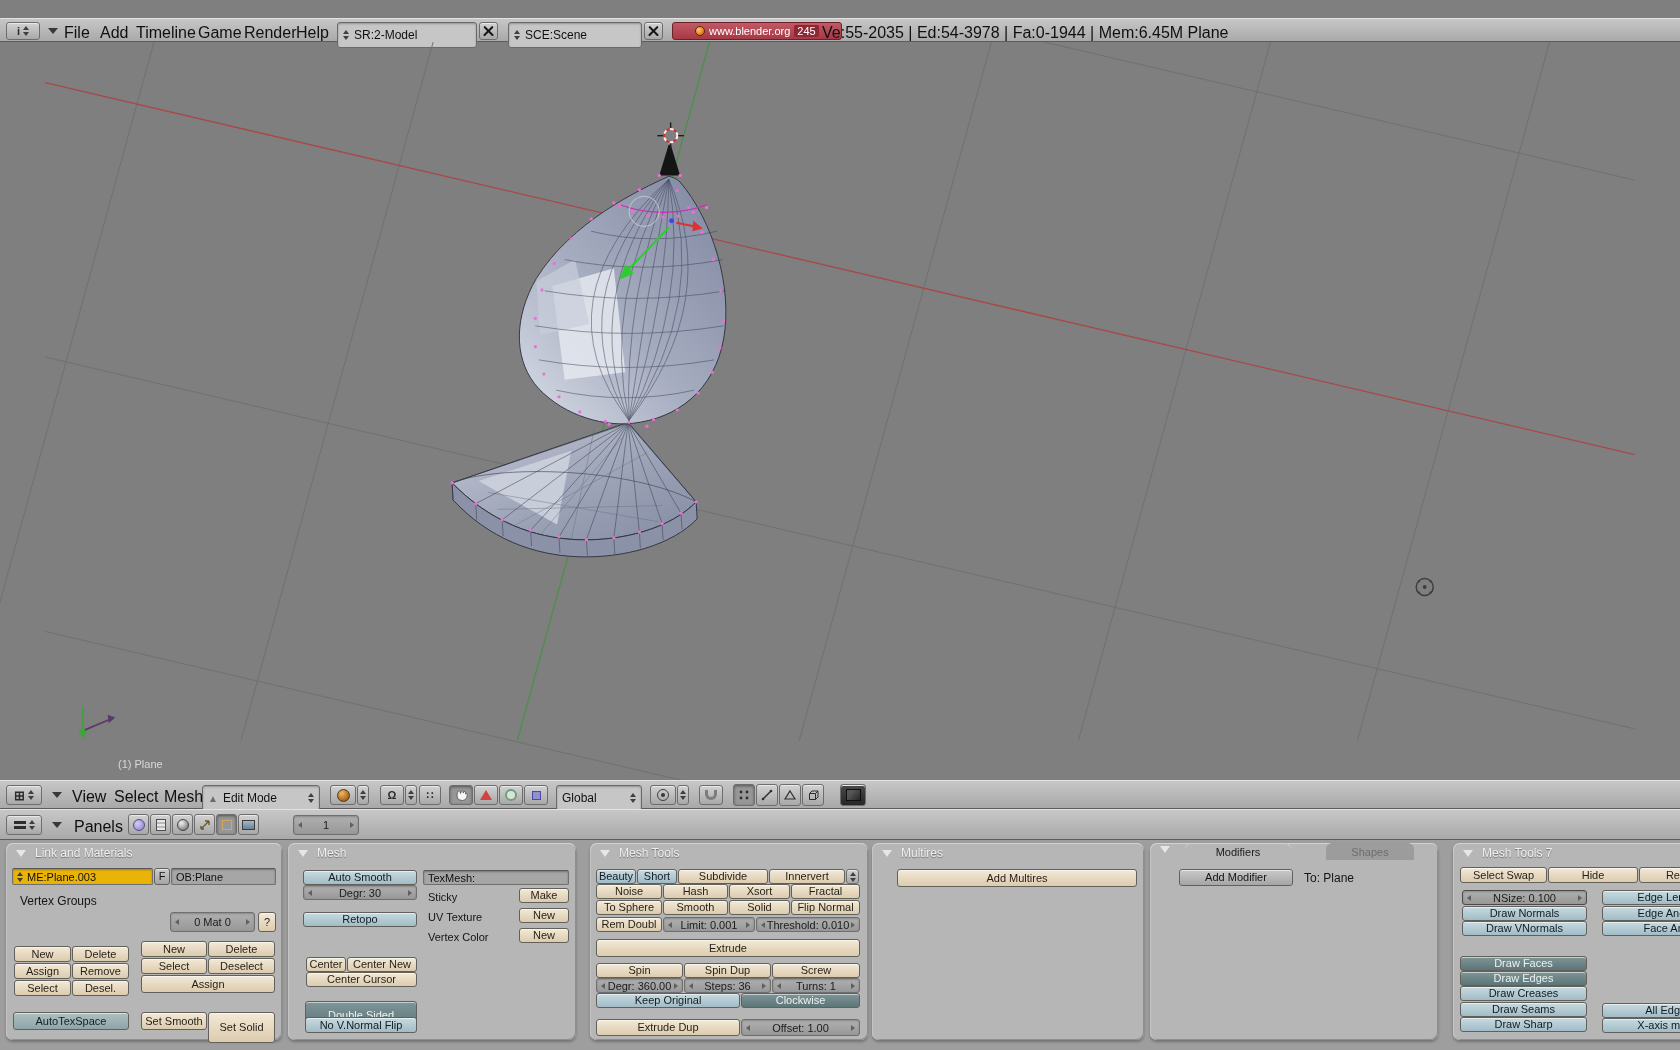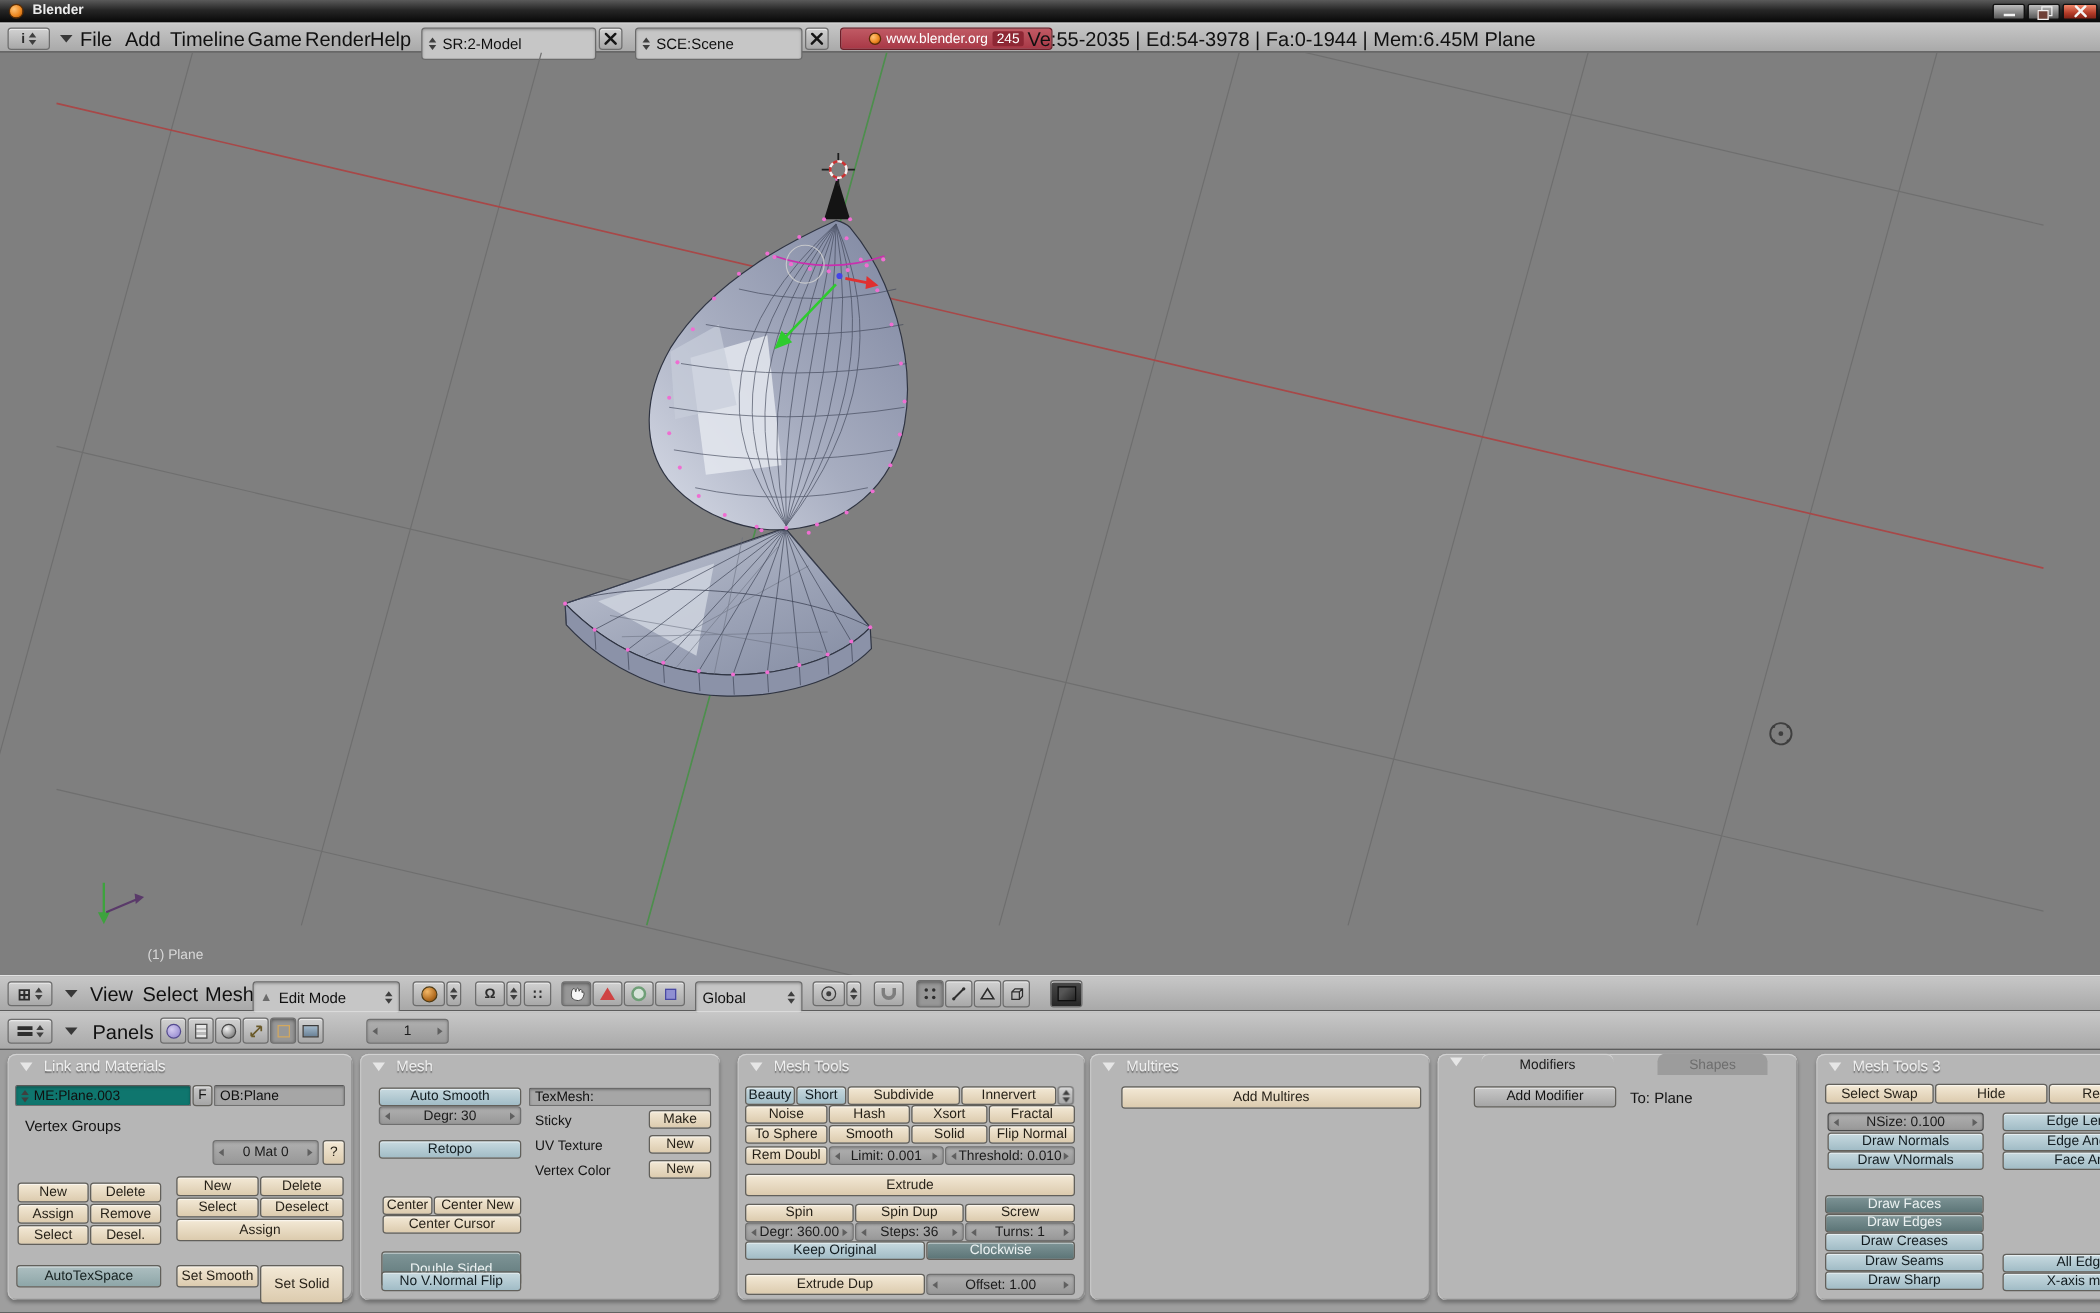--- a/index.html
+++ b/index.html
@@ -61,42 +61,29 @@
 .tab.off{background:#9c9c9c;color:#6e6e6e;box-shadow:none}
 .btn{position:absolute;font-size:11px;color:#241f16;text-align:center;border-radius:3px;border:1px solid #62605b;background:linear-gradient(#f3e9d6,#dccbae);box-shadow:inset 0 1px 0 rgba(255,255,255,.55);display:flex;align-items:center;justify-content:center;white-space:nowrap;overflow:hidden;line-height:1}
 .btn.blue{background:linear-gradient(#c8dae0,#a1bcc6);color:#121c20}
 .btn.dark{background:linear-gradient(#7f9597,#5c7577);color:#ecf2f2}
 .btn.teal{background:linear-gradient(#adbfc1,#8ea6a8);color:#15201f}
 .btn.gray{background:linear-gradient(#c9c9c9,#a5a5a5);color:#141414}
 .stepper{position:absolute;background:linear-gradient(#b0b0b0,#989898);border:1px solid #6f6f6f;border-radius:3px;color:#1b1b1b;font-size:11px;display:flex;align-items:center;justify-content:center;box-shadow:inset 0 1px 2px rgba(0,0,0,.22);white-space:nowrap;overflow:hidden}
 .stepper:before{content:"";position:absolute;left:4px;top:50%;transform:translateY(-50%);border-top:3.5px solid transparent;border-bottom:3.5px solid transparent;border-right:4.5px solid rgba(60,60,60,.65)}
 .stepper:after{content:"";position:absolute;right:4px;top:50%;transform:translateY(-50%);border-top:3.5px solid transparent;border-bottom:3.5px solid transparent;border-left:4.5px solid rgba(60,60,60,.65)}
 .field{position:absolute;background:#a6a6a6;border:1px solid #707070;border-top-color:#585858;border-radius:2px;font-size:11px;color:#101010;display:flex;align-items:center;gap:4px;padding:0 4px;box-shadow:inset 0 1px 2px rgba(0,0,0,.3);white-space:nowrap;overflow:hidden}
-.field.purple{background:#0f766e}
+.field.purple{background:#eab308}
 .lbl{position:absolute;font-size:11px;color:#141414;white-space:nowrap}
 .vptxt{position:absolute;font-size:11px;color:#d8d8d8;white-space:nowrap}
 </style>
 </head>
 <body>
 
 <div id="app">
 
-  <div class="abs" id="titlebar">
-    <div class="abs logo" style="left:7px;top:3px"></div>
-    <div class="abs title">Blender</div>
-    <div class="abs wbtn" style="left:1594px;width:26px">
-        <span class="minglyph"></span>
-      </div>
-    <div class="abs wbtn" style="left:1622px;width:26px">
-        <span class="restglyph"></span>
-      </div>
-    <div class="abs wbtn close" style="left:1650px;width:28px">
-        <span class="xicon light"></span>
-      </div>
-  </div>
 
   <div class="abs hbar" id="menubar">
     <div class="abs hbtn" style="left:6px;top:3px;width:34px;height:18px">
       <span class="g">i</span>
       <span class="updown">
           <i class="u"></i>
           <i class="d"></i>
         </span>
     </div>
     <div class="abs tri-d" style="left:48px;top:9px"></div>
@@ -473,21 +460,21 @@
         <span class="ptri"></span>
         <span>Multires</span>
       </div>
     <div class="phead" style="left:1160px;top:6px">
         <span class="ptri"></span>
       </div>
     <div class="tab" style="left:1185px;top:3px;width:106px">Modifiers</div>
     <div class="tab off" style="left:1326px;top:3px;width:88px">Shapes</div>
     <div class="phead" style="left:1463px;top:6px">
         <span class="ptri"></span>
-        <span>Mesh Tools 3</span>
+        <span>Mesh Tools 7</span>
       </div>
 
     <div class="field purple" style="left:12px;top:28px;width:141px;height:17px">
       <span class="updown">
           <i class="u"></i>
           <i class="d"></i>
         </span>
       <span>ME:Plane.003</span>
     </div>
     <div class="btn gray" style="left:154px;top:28px;width:16px;height:17px">F</div>

